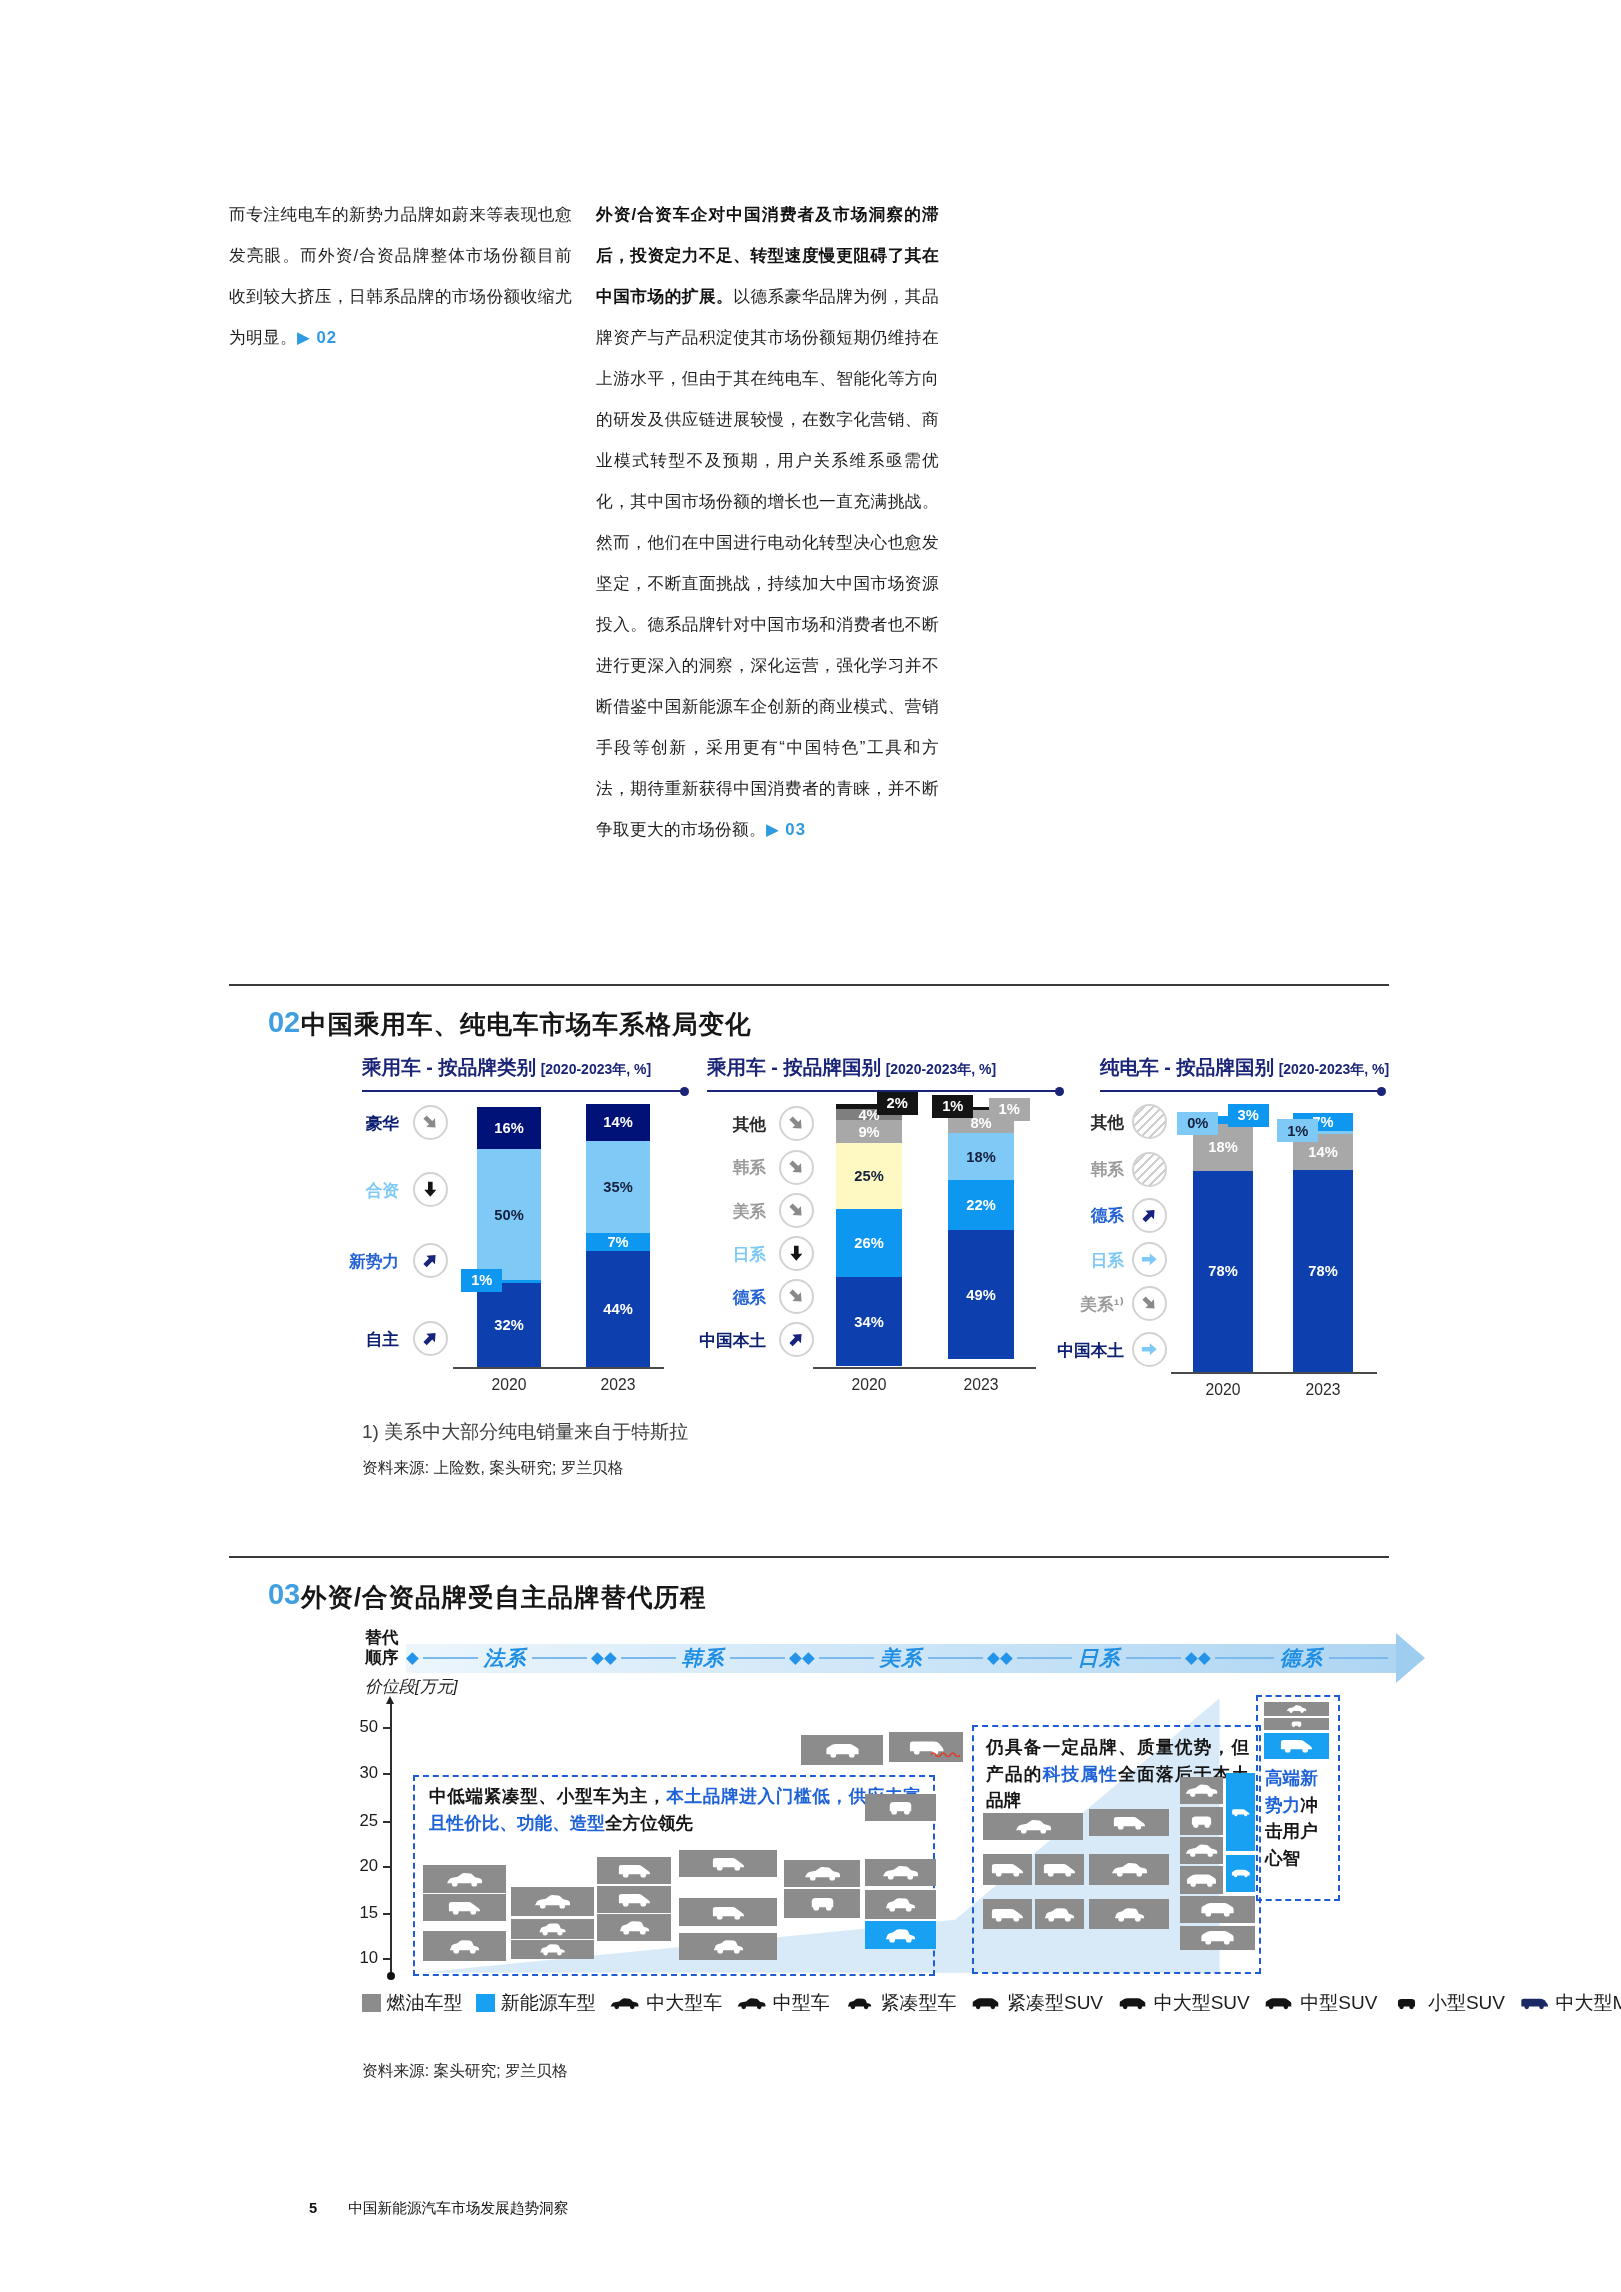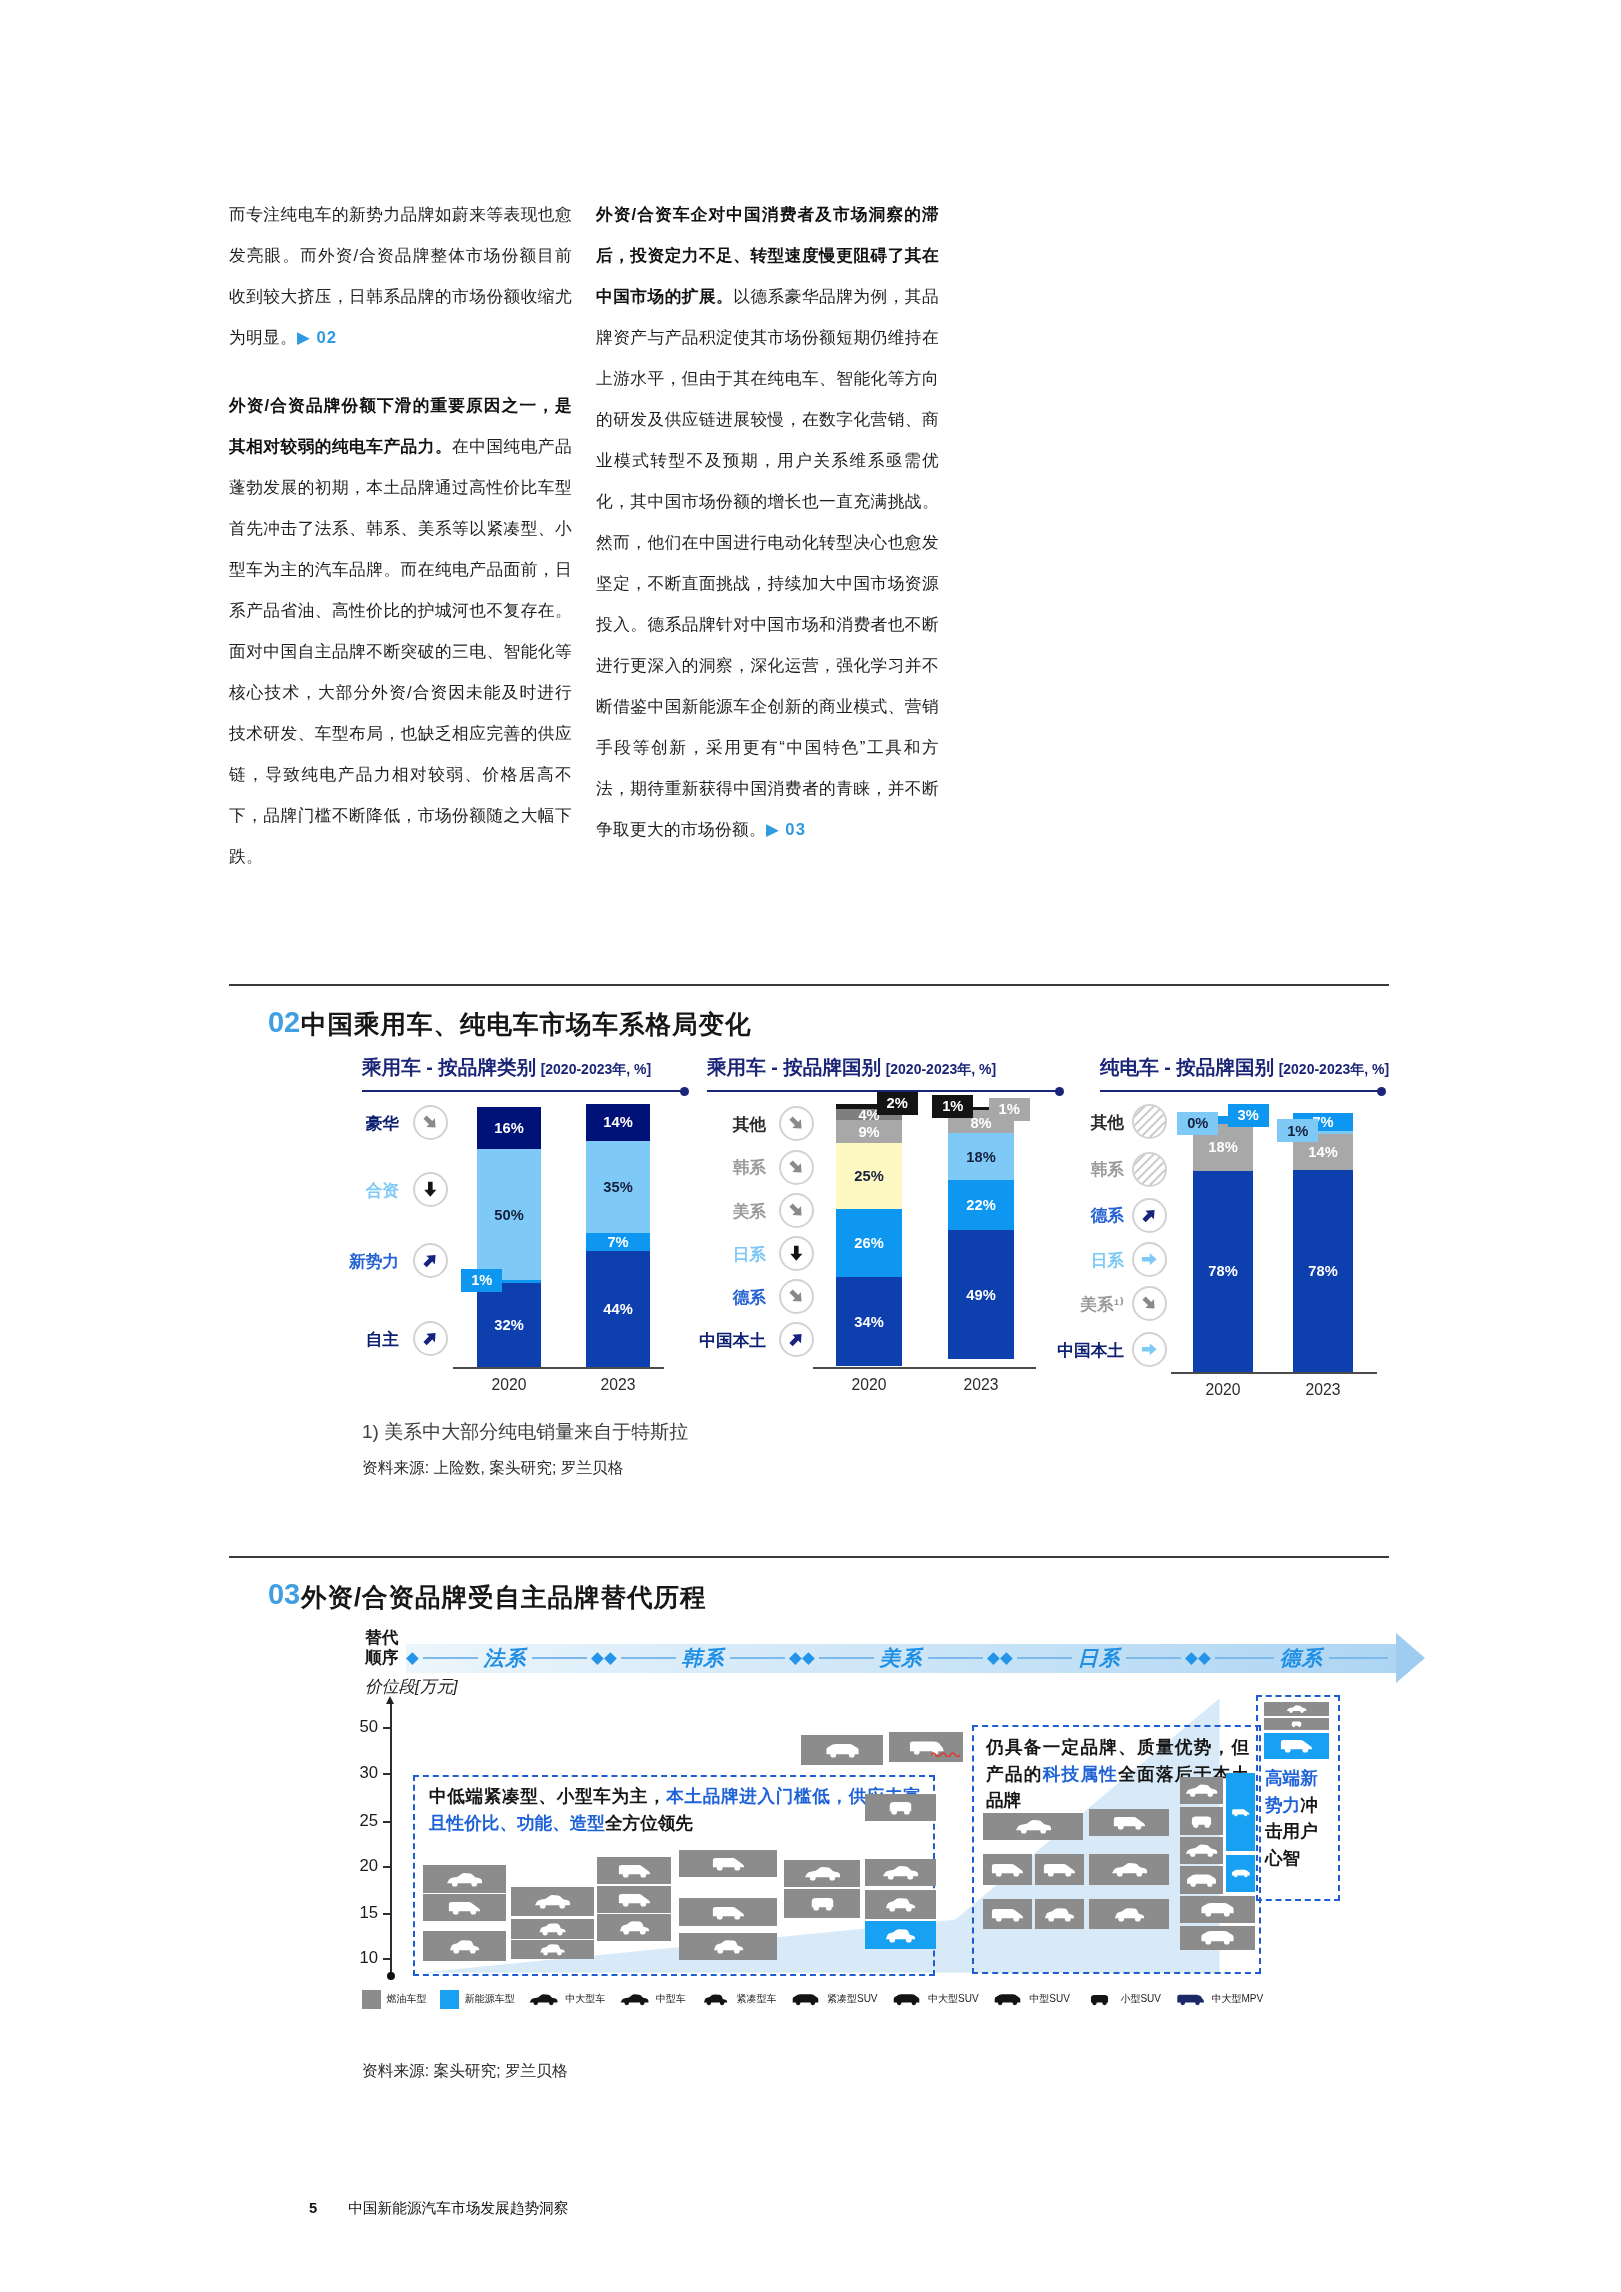--- a/index.html
+++ b/index.html
@@ -51,21 +51,21 @@
   .yarrow{position:absolute;left:161px;top:78px;width:0;height:0;border-left:4.9px solid transparent;
           border-right:4.9px solid transparent;border-bottom:8.8px solid #222;}
   .ydot{position:absolute;left:162px;top:354px;width:7.8px;height:7.8px;border-radius:50%;background:#111;}
   .ytick{position:absolute;width:33px;text-align:right;font-size:16.7px;color:#1c1c1c;}
   .ymark{position:absolute;width:7.8px;height:2px;background:#2e2e2e;}
   .dashbox{position:absolute;border:2.9px dashed #1d5cd3;box-sizing:border-box;z-index:4;}
   .anno{position:absolute;font-size:17.6px;font-weight:700;line-height:26.5px;color:#161616;z-index:5;text-align:justify;}
   .carbox{position:absolute;display:flex;align-items:center;justify-content:center;z-index:5;}
   .leg3{position:absolute;left:137px;top:372px;width:1063px;display:flex;align-items:center;gap:13.7px;z-index:5;}
   .leg3 .item{display:flex;align-items:center;gap:5.9px;white-space:nowrap;}
-  .leg3 .lab{font-size:10px;color:#1c1c1c;}
+  .leg3 .lab{font-size:19px;color:#1c1c1c;}
   .sq{width:18.6px;height:18.6px;}
   .footer{position:absolute;top:2199px;left:309px;font-size:14.7px;color:#111;}
   .footer .pn{font-weight:700;margin-right:31px;}
   .wedge{position:absolute;inset:0;z-index:1;}
 </style>
 </head>
 <body>
 
 <svg width="0" height="0" style="position:absolute" aria-hidden="true">
   <defs>
@@ -99,21 +99,20 @@
         <circle cx="13.5" cy="13.5" r="3"></circle>
         <circle cx="26.5" cy="13.5" r="3"></circle>
       </symbol>
   </defs>
 </svg>
 
 <div class="page">
 
   <div class="col col-left">
     <p><span>而专注纯电车的新势力品牌如蔚来等表现也愈发亮眼。而外资/合资品牌整体市场份额目前收到较大挤压，日韩系品牌的市场份额收缩尤为明显。</span><span class="run-link">▶ 02</span></p>
-    <p><span class="run-b">外资/合资品牌份额下滑的重要原因之一，是其相对较弱的纯电车产品力。</span><span>在中国纯电产品蓬勃发展的初期，本土品牌通过高性价比车型首先冲击了法系、韩系、美系等以紧凑型、小型车为主的汽车品牌。而在纯电产品面前，日系产品省油、高性价比的护城河也不复存在。面对中国自主品牌不断突破的三电、智能化等核心技术，大部分外资/合资因未能及时进行技术研发、车型布局，也缺乏相应完善的供应链，导致纯电产品力相对较弱、价格居高不下，品牌门槛不断降低，市场份额随之大幅下跌。</span></p>
   </div>
   <div class="col col-right">
     <p><span class="run-b">外资/合资车企对中国消费者及市场洞察的滞后，投资定力不足、转型速度慢更阻碍了其在中国市场的扩展。</span><span>以德系豪华品牌为例，其品牌资产与产品积淀使其市场份额短期仍维持在上游水平，但由于其在纯电车、智能化等方向的研发及供应链进展较慢，在数字化营销、商业模式转型不及预期，用户关系维系亟需优化，其中国市场份额的增长也一直充满挑战。然而，他们在中国进行电动化转型决心也愈发坚定，不断直面挑战，持续加大中国市场资源投入。德系品牌针对中国市场和消费者也不断进行更深入的洞察，深化运营，强化学习并不断借鉴中国新能源车企创新的商业模式、营销手段等创新，采用更有“中国特色”工具和方法，期待重新获得中国消费者的青睐，并不断争取更大的市场份额。</span><span class="run-link">▶ 03</span></p>
   </div>
 
   <section class="sect" style="top:980px;width:1166px;height:534px;">
     <div class="rule" style="top:3.9px;"></div>
     <div class="fignum" style="left:3.9px;top:25.5px;">02</div>
     <div class="figtitle" style="left:76px;top:27.4px;">中国乘用车、纯电车市场车系格局变化</div>
 

